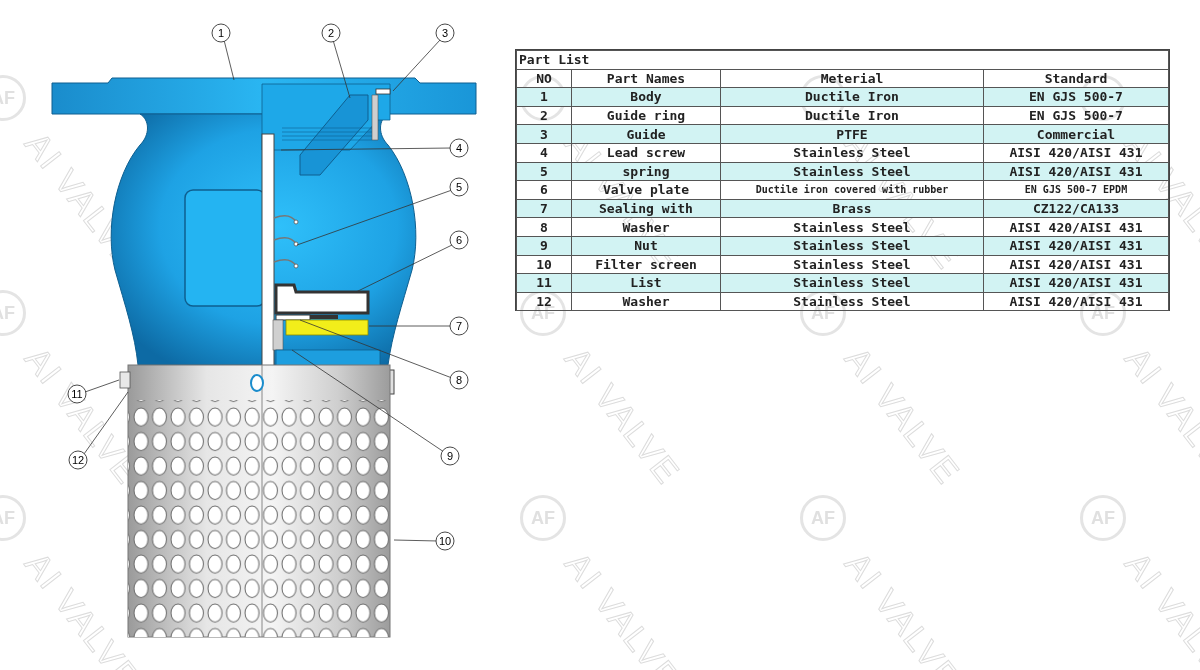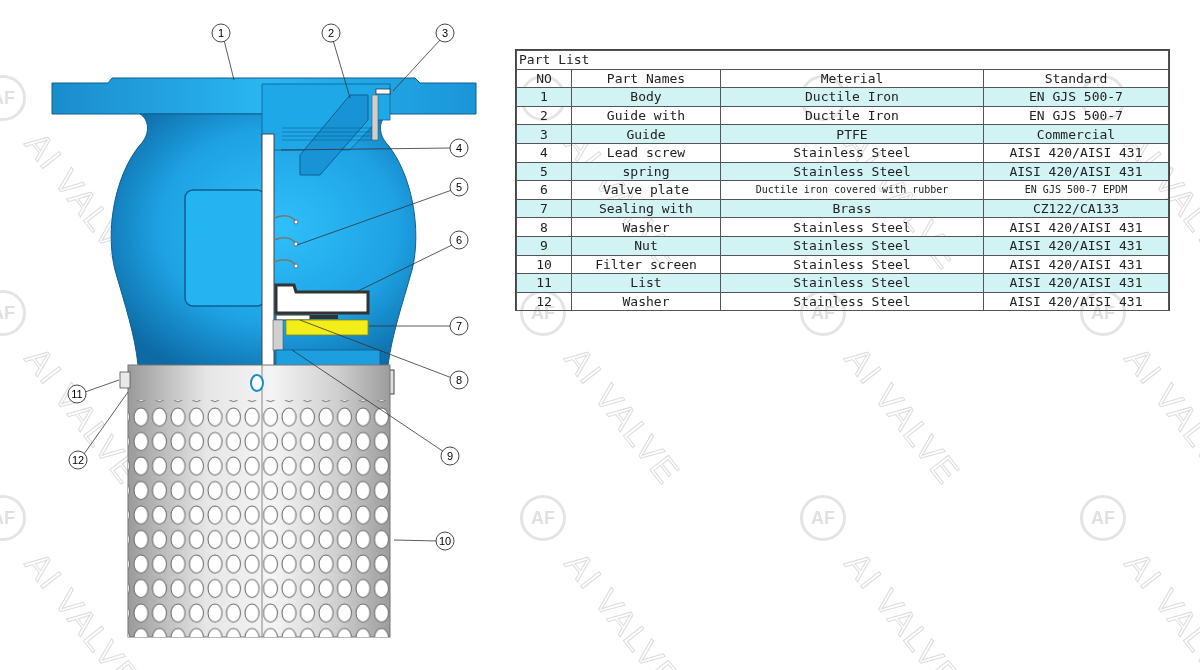--- a/index.html
+++ b/index.html
@@ -2,21 +2,21 @@
 <html><head>
 <meta charset="utf-8">
 <style>
   html, body { margin:0; padding:0; }
   body { width:1200px; height:670px; background:#ffffff; position:relative; overflow:hidden; font-family:"DejaVu Sans Mono","Liberation Mono",monospace; }
   .wm-logo { position:absolute; width:46px; height:46px; border:3px solid #e4e4e4; border-radius:50%; box-sizing:border-box; display:flex; align-items:center; justify-content:center; font-family:"Liberation Sans",sans-serif; font-size:18px; font-weight:bold; color:#e0e0e0; }
   .wm-text { position:absolute; font-family:"Liberation Sans",sans-serif; font-size:34px; letter-spacing:2px; color:transparent; -webkit-text-stroke:1px #dcdcdc; transform:rotate(52deg); transform-origin:left top; white-space:nowrap; }
   #diagram { position:absolute; left:0; top:0; width:500px; height:670px; }
   .callout { font-family:"Liberation Sans",sans-serif; font-size:11px; }
   #partlist { position:absolute; left:516px; top:50px; width:653px; border-collapse:collapse; font-size:13px; color:#222; }
-  #partlist td, #partlist th { border:1px solid #555; padding:0; height:17.6px; text-align:center; font-weight:normal; line-height:17px;margin-top:35px; }
+  #partlist td, #partlist th { border:1px solid #555; padding:0; height:17.6px; text-align:center; font-weight:bold; line-height:17px;margin-top:35px; }
   #partlist .title-row td { text-align:left; padding-left:2px; border-bottom:1px solid #555; }
   #partlist tr.alt td { background:#d2f3f3; }
   #partlist td.small { font-size:10px; }
   .outer-border { position:absolute; left:515px; top:49px; width:655px; height:262px; border:1.5px solid #444; box-sizing:border-box; pointer-events:none; }
 </style>
 </head>
 <body>
 
 <div id="watermarks">
     <div class="wm-logo" style="left: -20px; top: 75px;">AF</div>
@@ -207,21 +207,21 @@
   </tbody>
   <tbody id="partlist-body">
       <tr class="alt">
         <td>1</td>
         <td>Body</td>
         <td>Ductile Iron</td>
         <td>EN GJS 500-7</td>
       </tr>
       <tr>
         <td>2</td>
-        <td>Guide with</td>
+        <td>Guide ring</td>
         <td>Ductile Iron</td>
         <td>EN GJS 500-7</td>
       </tr>
       <tr class="alt">
         <td>3</td>
         <td>Guide</td>
         <td>PTFE</td>
         <td>Commercial</td>
       </tr>
       <tr>

